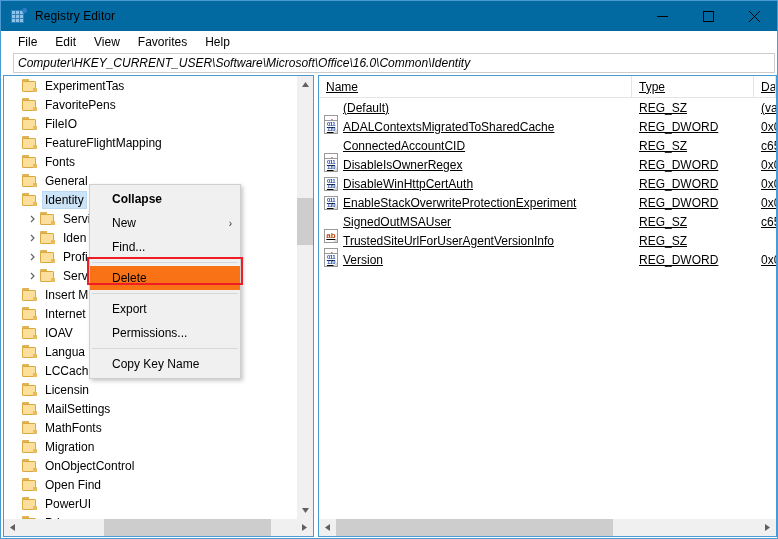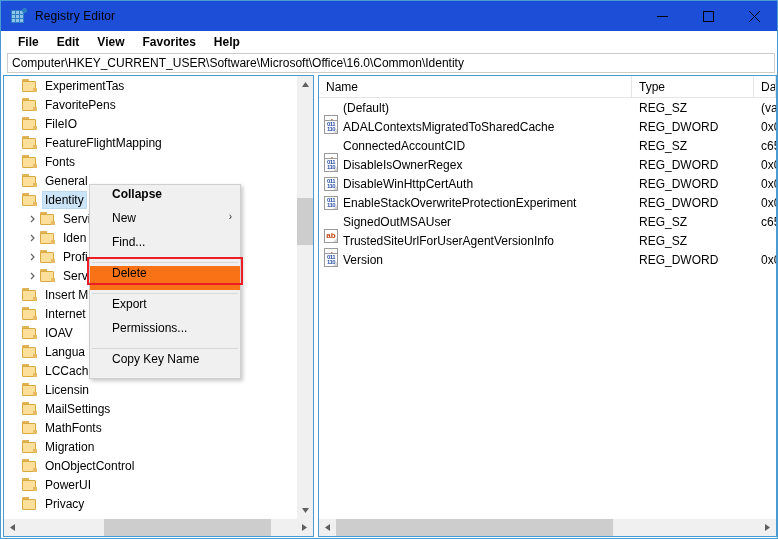--- a/index.html
+++ b/index.html
@@ -14,21 +14,21 @@
     width: 778px; height: 539px;
     background: #ffffff;
     border: 1px solid #4a9ad4;
     overflow: hidden;
   }
 
   
   #titlebar {
     height: 30px;
     display: flex; align-items: center;
-    background: #1d4ed8;
+    background: #0369a1;
     position: relative;
   }
   #app-icon {
     width: 16px; height: 16px;
     margin-left: 10px; margin-right: 8px;
     position: relative; flex: none;
   }
   #app-icon .grid {
     position: absolute; left: 0; top: 2px;
     width: 13px; height: 13px;
@@ -59,28 +59,29 @@
 
   
   #menubar {
     height: 22px;
     display: flex; align-items: center;
     padding-left: 8px;
     background: #ffffff;
   }
   .menu-item {
     font-size: 12px; color: #000000;
-    padding: 2px 9px; cursor: default; font-weight: bold;
+    padding: 2px 9px; cursor: default;
   }
 
   
   #addressbar-wrap {
     height: 15px;
-    padding: 0 2px 1px 6px;
+    padding: 0 2px 1px 12px;
     background: #ffffff;
+    font-style: italic;
   }
   #addressbar {
     height: 20px;
     border: 1px solid #cccccc;
     background: #ffffff;
     display: flex; align-items: center;
     padding-left: 4px;
     font-size: 12px; color: #000000;
     white-space: nowrap; overflow: hidden;
   }
@@ -148,20 +149,21 @@
     position: absolute; right: 1px; bottom: 1px;
     width: 4px; height: 4px;
     background: #e8bb63;
   }
   .tree-label { padding: 0 2px; line-height: 16px; }
 
   
   #list-scroll {
     position: absolute; left: 0; top: 0; right: 0; bottom: 17px;
     overflow: hidden;
+    text-decoration: underline;
   }
   #list-header {
     height: 22px;
     display: flex;
     border-bottom: 1px solid #e5e5e5;
     background: #ffffff;
   }
   .col-head {
     font-size: 12px; color: #000000;
     display: flex; align-items: center;
@@ -246,21 +248,21 @@
     left: 88px; top: 183px;
     width: 152px;
     background: #f0f0f0;
     border: 1px solid #cfcfcf;
     box-shadow: 2px 2px 4px rgba(0,0,0,.22);
     padding: 2px 0;
     z-index: 40;
   }
   .ctx-item {
     height: 24px;
-    display: flex; 
+    display: flex; align-items: center;
     padding-left: 22px; padding-right: 10px;
     font-size: 12px; color: #000000;
     position: relative; cursor: default;
     white-space: nowrap;
   }
   .ctx-item.bold { font-weight: bold; }
   .ctx-item.highlight { background: #f97316; }
   .ctx-sep {
     height: 1px; background: #d7d7d7;
     margin: 3px 2px 3px 2px;
@@ -600,20 +602,33 @@
               <svg width="5" height="8" viewBox="0 0 5 8">
                 <polyline points="1,1 4,4 1,7" fill="none" stroke="#636363" stroke-width="1.2"></polyline>
               </svg>
             </span>
             <span class="folder">
               <span class="tab"></span>
               <span class="body"></span>
               <span class="fold"></span>
             </span>
             <span class="tree-label">OnObjectControl</span>
+          </div>
+          <div class="tree-row">
+            <span class="chev empty">
+              <svg width="5" height="8" viewBox="0 0 5 8">
+                <polyline points="1,1 4,4 1,7" fill="none" stroke="#636363" stroke-width="1.2"></polyline>
+              </svg>
+            </span>
+            <span class="folder">
+              <span class="tab"></span>
+              <span class="body"></span>
+              <span class="fold"></span>
+            </span>
+            <span class="tree-label">Open Find</span>
           </div>
           <div class="tree-row">
             <span class="chev empty">
               <svg width="5" height="8" viewBox="0 0 5 8">
                 <polyline points="1,1 4,4 1,7" fill="none" stroke="#636363" stroke-width="1.2"></polyline>
               </svg>
             </span>
             <span class="folder">
               <span class="tab"></span>
               <span class="body"></span>

